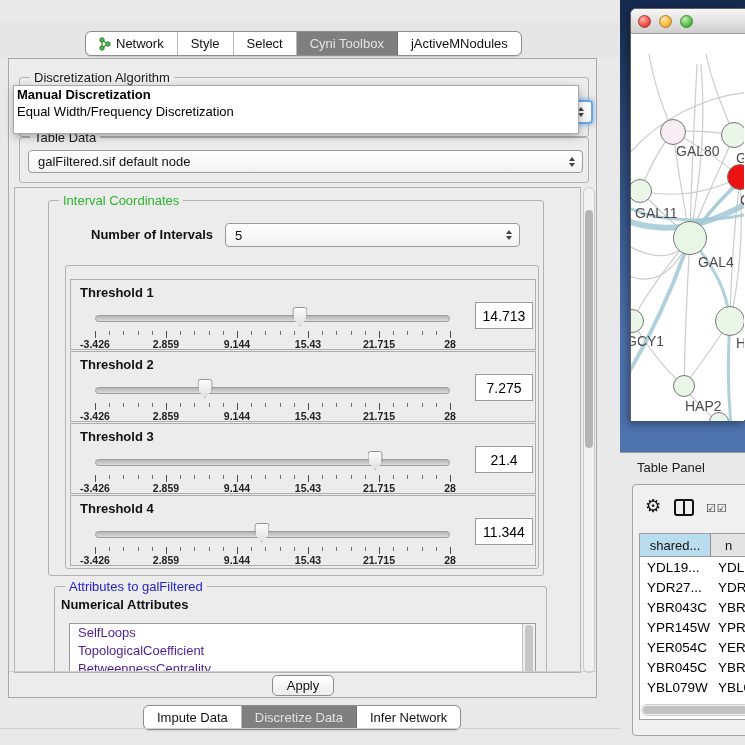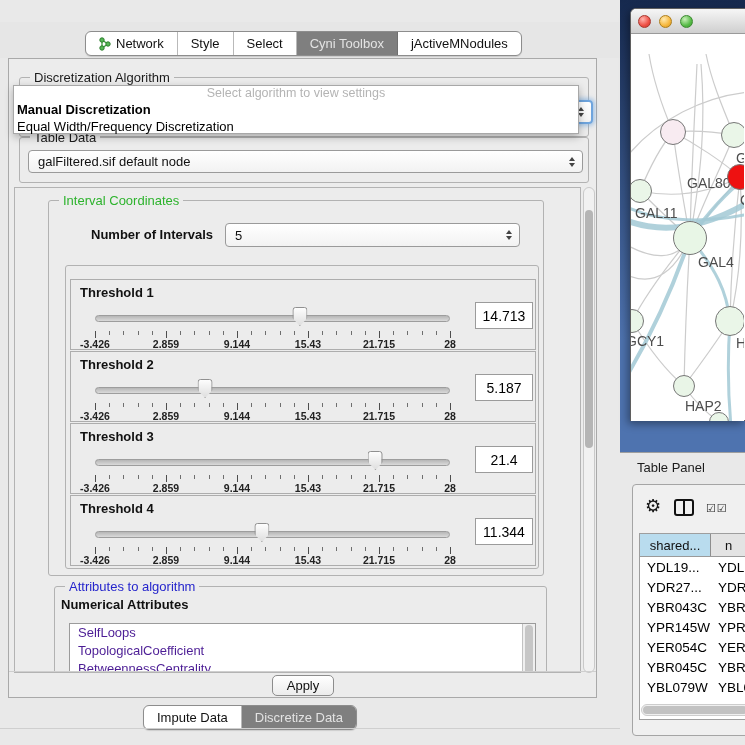--- a/index.html
+++ b/index.html
@@ -146,21 +146,21 @@
           <path d="M-6,210 C20,225 45,228 59,204" stroke="#cccccc" stroke-width="1.2" fill="none"></path>
           <path d="M-6,240 C25,255 45,235 59,204" stroke="#cccccc" stroke-width="1.2" fill="none"></path>
           <path d="M-6,186 C30,200 70,196 118,168" stroke="#a2c9d5" stroke-width="6" fill="none" opacity="0.85"></path>
           <path d="M-6,172 C30,190 80,188 118,180" stroke="#a2c9d5" stroke-width="3" fill="none" opacity="0.85"></path>
           <path d="M59,204 C40,260 18,305 -6,345" stroke="#a2c9d5" stroke-width="4" fill="none" opacity="0.85"></path>
           <path d="M59,204 C85,235 96,258 99,287" stroke="#a2c9d5" stroke-width="3" fill="none" opacity="0.85"></path>
           <path d="M99,287 C96,330 97,360 100,392" stroke="#a2c9d5" stroke-width="3" fill="none" opacity="0.85"></path>
           <path d="M59,204 C80,175 100,155 112,146" stroke="#a2c9d5" stroke-width="3.5" fill="none" opacity="0.85"></path>
         </svg>
     <div class="gnode" style="left: 29px; top: 85px; height: 26px; width: 26px; background: rgb(248, 235, 241);"></div>
-        <div class="glabel" style="left: 56px; top: 109px; margin-top: 32px;">GAL80</div>
+        <div class="glabel" style="left: 45px; top: 109px;">GAL80</div>
         <div class="gnode" style="left: 90px; top: 88px; height: 26px; width: 26px; background: rgb(234, 246, 232);"></div>
         <div class="glabel" style="left: 105px; top: 116px;">G.</div>
         <div class="gnode" style="left: 96px; top: 130px; height: 26px; width: 26px; background: rgb(238, 17, 17);"></div>
         <div class="glabel" style="left: 109px; top: 158px;">C</div>
         <div class="gnode" style="left: -3px; top: 145px; height: 24px; width: 24px; background: rgb(234, 246, 232);"></div>
         <div class="glabel" style="left: 4px; top: 171px;">GAL11</div>
         <div class="gnode" style="left: 42px; top: 187px; height: 34px; width: 34px; background: rgb(232, 246, 230);"></div>
         <div class="glabel" style="left: 67px; top: 220px;">GAL4</div>
         <div class="gnode" style="left: -11px; top: 275px; height: 24px; width: 24px; background: rgb(234, 246, 232);"></div>
         <div class="glabel" style="left: -5px; top: 299px;">GCY1</div>
@@ -259,21 +259,20 @@
       <span class="gtitle">Discretization Algorithm</span>
       <div class="combo focusring" style="left:12px;top:22px;width:561px;height:24px;">
         <span class="spin">
             <i class="up"></i>
             <i class="dn"></i>
           </span>
       </div>
     </div>
 
     <div class="popup" style="left:4px;top:26px;width:566px;height:49px;">
-      <div class="ph">Select algorithm to view settings</div>
       <div class="opt hl">Manual Discretization</div>
       <div class="opt">Equal Width/Frequency Discretization</div>
     </div>
 
     <div class="groupbox" style="left:10px;top:78px;width:570px;height:46px;">
       <span class="gtitle">Table Data</span>
       <div class="combo" style="left:8px;top:12px;width:555px;height:23px;">
         <span>galFiltered.sif default node</span>
         <span class="spin">
             <i class="up"></i>
@@ -377,21 +376,21 @@
                   <i class="major" style="left: 100%;"></i>
                 </div>
     <div class="ticklabs">
                   <span class="ticklab" style="left: 0%;">-3.426</span>
                   <span class="ticklab" style="left: 20%;">2.859</span>
                   <span class="ticklab" style="left: 40%;">9.144</span>
                   <span class="ticklab" style="left: 60%;">15.43</span>
                   <span class="ticklab" style="left: 80%;">21.715</span>
                   <span class="ticklab" style="left: 100%;">28</span>
                 </div>
-    <div class="th-value">5.187</div>
+    <div class="th-value">7.275</div>
   </div>
               <div class="thpanel">
     <span class="th-label">Threshold 3</span>
     <div class="trackwrap">
       <div class="track"></div>
       <div class="thumb" style="left: 79%;"></div>
     </div>
     <div class="ticks">
                   <i class="major" style="left: 0%;"></i>
                   <i style="left: 4%;"></i>
@@ -472,21 +471,21 @@
                   <span class="ticklab" style="left: 80%;">21.715</span>
                   <span class="ticklab" style="left: 100%;">28</span>
                 </div>
     <div class="th-value">11.344</div>
   </div>
             </div>
         </div>
       </div>
 
       <div class="groupbox" style="left:39px;top:398px;width:493px;height:96px;">
-        <span class="gtitle blue">Attributes to algorithm</span>
+        <span class="gtitle blue">Attributes to galFiltered</span>
         <span class="blabel" style="left:6px;top:10px;">Numerical Attributes</span>
         <div class="attrlist" id="attr-list">
           <div class="attr-item">SelfLoops</div>
             <div class="attr-item">TopologicalCoefficient</div>
             <div class="attr-item">BetweennessCentrality</div>
             <div class="alist-scroll">
               <div class="vthumb"></div>
             </div>
         </div>
       </div>
@@ -500,16 +499,19 @@
     <button class="btn" style="left:263px;top:616px;width:62px;height:21px;">Apply</button>
   </div>
 
   <div class="seg" style="left:143px;top:705px;">
     <div class="sg">
         <span>Impute Data</span>
       </div>
     <div class="sg sel">
         <span>Discretize Data</span>
       </div>
+    <div class="sg">
+        <span>Infer Network</span>
+      </div>
   </div>
   <div class="abs sepline" style="left:0;top:728px;width:620px;"></div>
 
 </div>
 
 </body></html>

